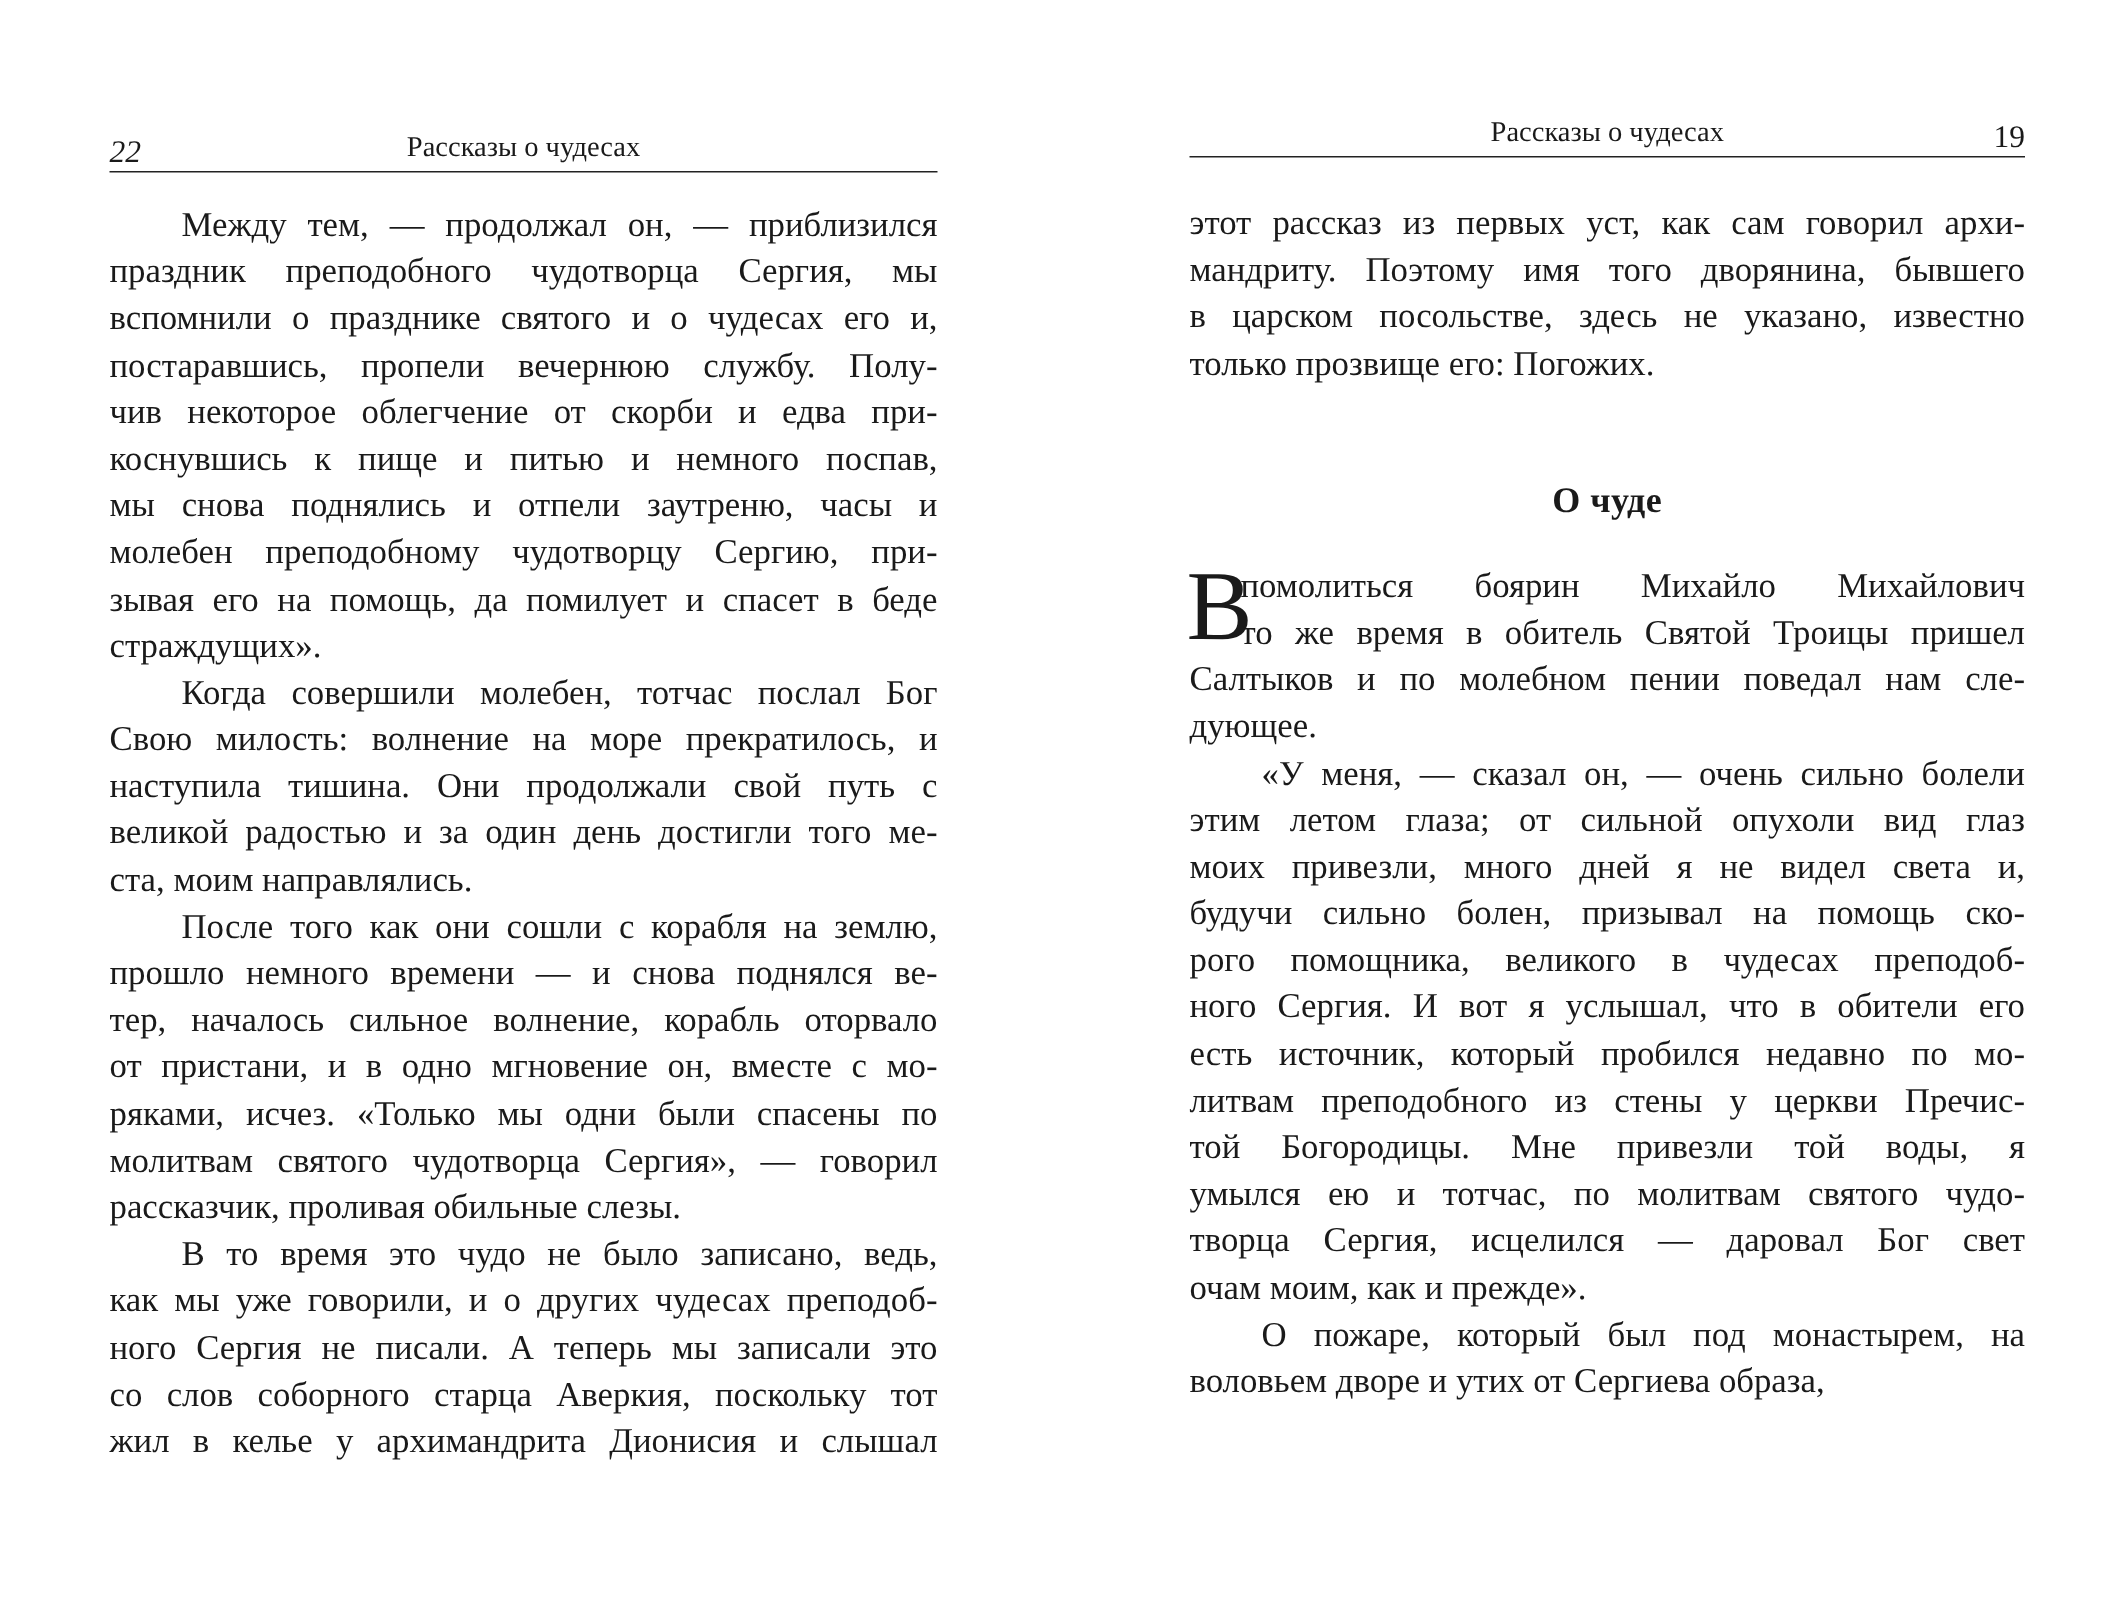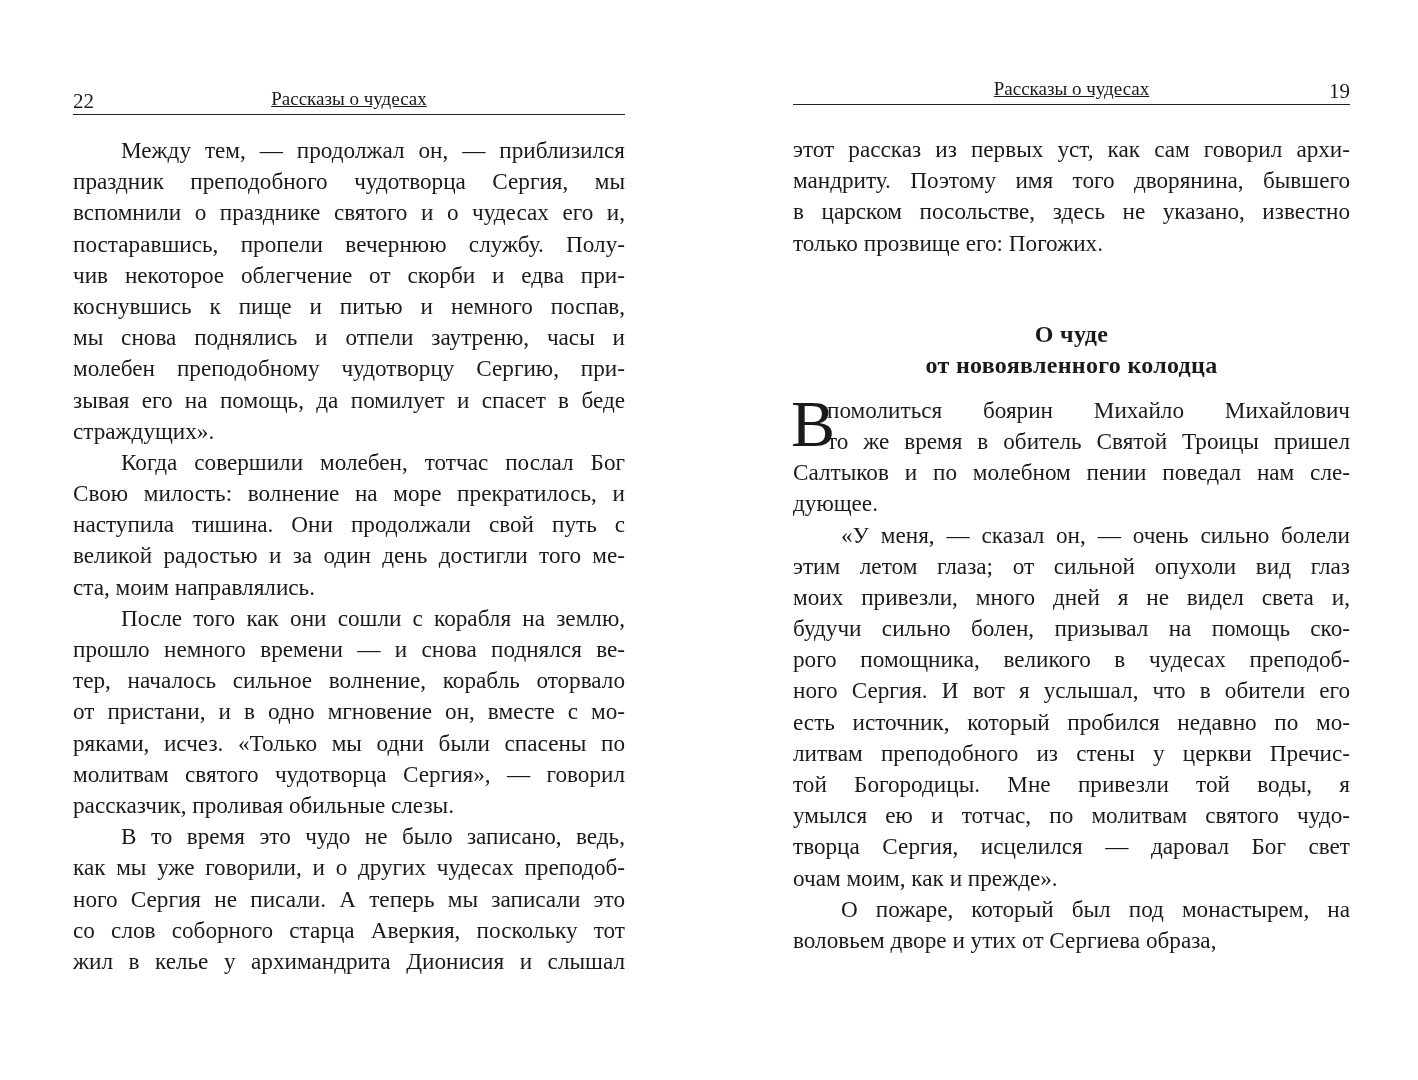--- a/index.html
+++ b/index.html
@@ -8,33 +8,33 @@
     font-family:"Liberation Serif", "DejaVu Serif", serif; color:#1a1a1a;
   }
   .page { position:absolute; }
   .page.left  { left:73px;  top:84px; width:552px; }
   .page.right { left:793px; top:74px; width:557px; }
   .running-head {
     position:relative; height:30px; border-bottom:1.6px solid #222;
     font-size:19px; line-height:30px;
   }
   .running-head .num { position:absolute; top:2px; font-size:21px; }
-  .page.left .running-head .num { left:0; }
+  .page.left .running-head .num { left:0;font-style:italic; }
   .page.right .running-head .num { right:0; }
-  .running-head .title { position:absolute; left:0; right:0; text-align:center; top:0;text-decoration:underline; }
+  .running-head .title { position:absolute; left:0; right:0; text-align:center; top:0; }
   .page.left .running-head .title { left:0; }
   .body { margin-top:20px; font-size:23.2px; line-height:31.2px; text-align:justify; }
   .page.right .body { margin-top:29px; }
   .line { display:block; white-space:nowrap; text-align:justify; text-align-last:justify; height:31.2px; }
   .line.last { text-align-last:left; }
   .line.indent { padding-left:48px; }
   .gap { height:60px; }
   .heading {
     text-align:center; font-weight:bold; font-size:24px; line-height:31px;
-    letter-spacing:0.3px; margin-bottom:14px;
+    letter-spacing:0.3px; margin-bottom:26px;
   }
   .drop-wrap { position:relative; }
   .dropcap {
     position:absolute; left:-2px; top:-1px; font-size:66px; line-height:60px; font-weight:normal;
   }
   .line.dc { padding-left:34px; }
 </style>
 </head>
 <body>
 
@@ -82,21 +82,20 @@
   <div class="body">
     <div id="right-before">
         <span class="line">этот рассказ из первых уст, как сам говорил архи-</span>
         <span class="line">мандриту. Поэтому имя того дворянина, бывшего</span>
         <span class="line">в царском посольстве, здесь не указано, известно</span>
         <span class="line last">только прозвище его: Погожих.</span>
       </div>
     <div class="gap"></div>
     <div class="heading">
       <div>О чуде</div>
-      <div>от новоявленного колодца</div>
     </div>
     <div class="drop-wrap">
       <span class="dropcap">В</span>
       <div id="right-dc">
           <span class="line dc">помолиться боярин Михайло Михайлович</span>
           <span class="line dc">то же время в обитель Святой Троицы пришел</span>
         </div>
     </div>
     <div id="right-after">
         <span class="line">Салтыков и по молебном пении поведал нам сле-</span>

